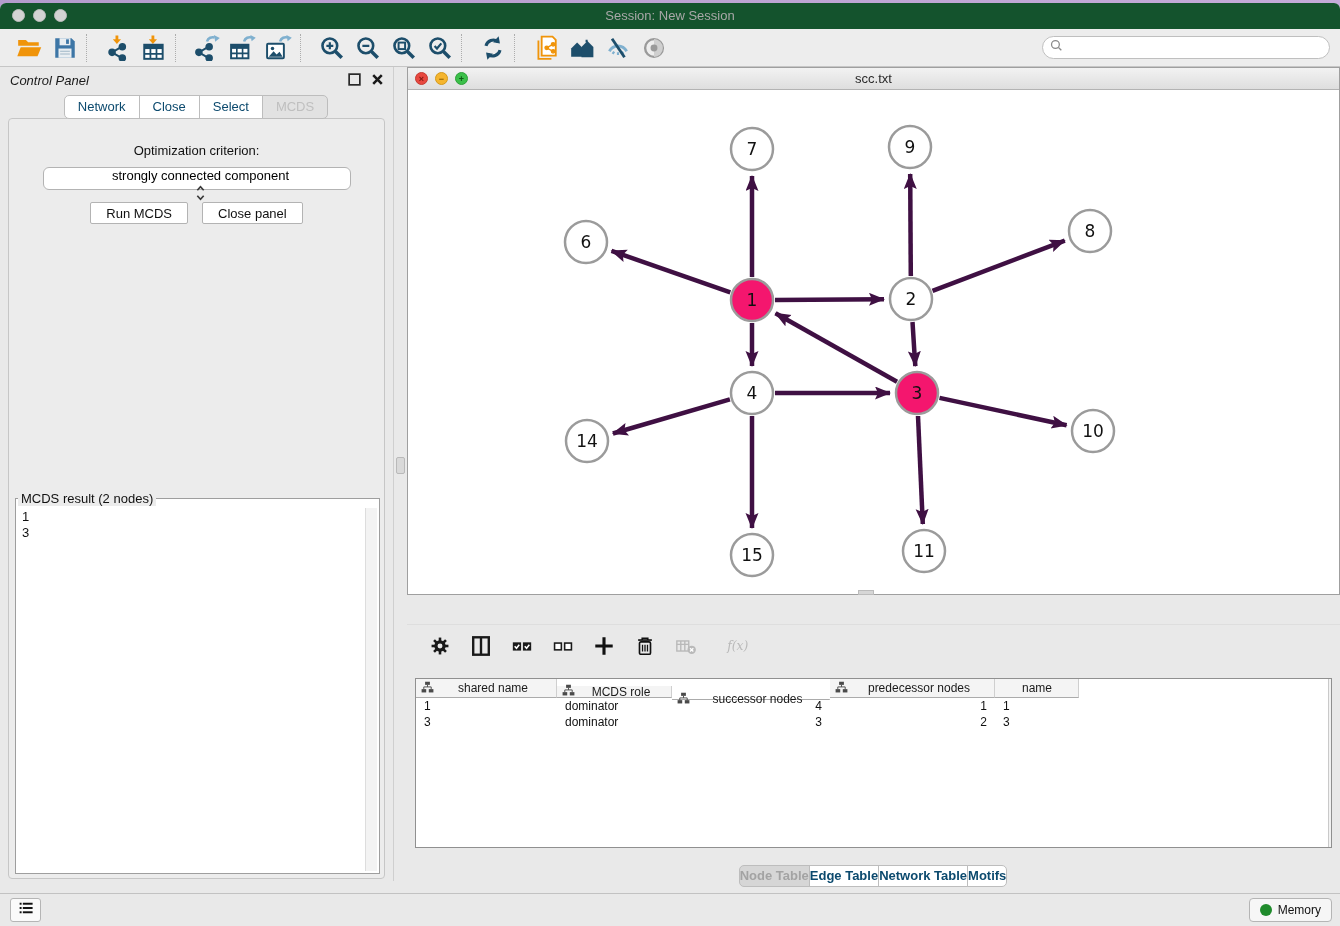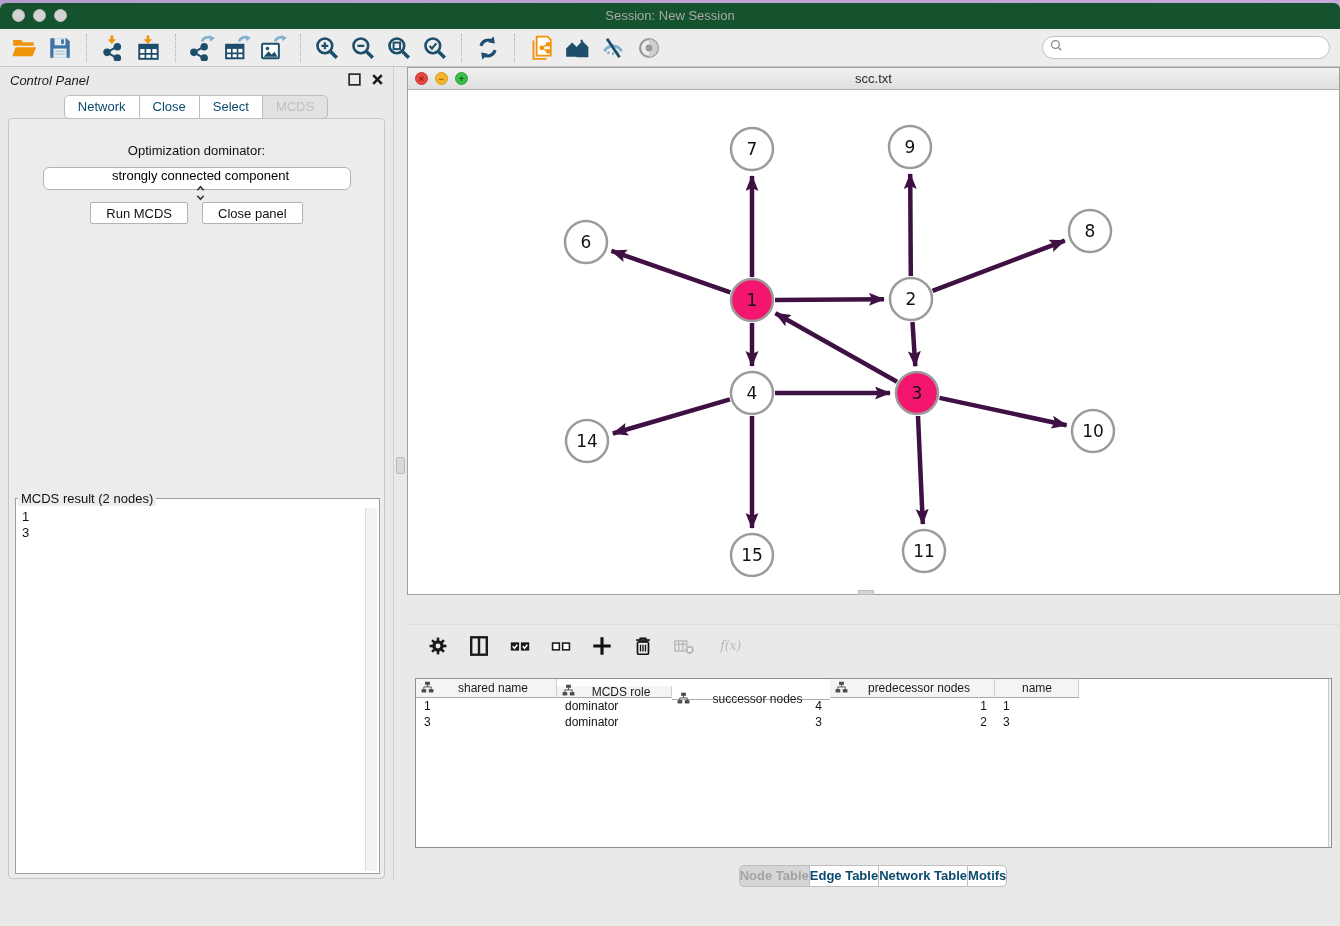--- a/index.html
+++ b/index.html
@@ -9,21 +9,21 @@
 
   
   .titlebar { position:absolute; left:0; top:0; right:0; height:36px; background:#14532d; border-bottom:1px solid #d6d6d6; }
   .traffic { position:absolute; left:12px; top:6px; display:flex; gap:8px; }
   .tl { width:13px; height:13px; border-radius:50%; background:#d3d3d3; border:1px solid #bcbcbc; }
   .title-text { text-align:center; line-height:25px; font-size:13px; color:#a8a8a8; }
 
   
   .toolbar { position:absolute; left:0; top:26px; right:0; height:38px; background:#ededed; border-bottom:1px solid #c6c6c6; display:flex; align-items:center; padding-left:6px; }
   .tb-icons { display:flex; align-items:center; }
-  .tbtn { width:36px; height:30px; display:flex; align-items:center; justify-content:center; cursor:default; }
+  .tbtn { width:36px; height:30px; display:flex; align-items:center; justify-content:flex-end; cursor:default; }
   .tbtn svg { width:26px; height:26px; }
   .sep { width:1px; height:28px; border-left:1px dotted #adadad; margin:0 8px; }
   .search { margin-left:auto; margin-right:10px; width:288px; height:23px; background:#fff; border:1px solid #bfbfbf; border-radius:12px; display:flex; align-items:center; padding-left:5px; }
   .search svg { width:17px; height:17px; }
   .search input { border:none; outline:none; flex:1; height:18px; font-size:13px; background:transparent; }
 
   
   .control-panel { position:absolute; left:0; top:64px; width:394px; height:814px; background:#e9e9e9; border-right:1px solid #cfcfcf; }
   .cp-header { position:relative; height:26px; }
   .cp-title, .tp-title { position:absolute; left:10px; top:6px; font-size:13px; color:#1a1a1a;font-style:italic; }
@@ -274,21 +274,21 @@
             </svg></span>
       </span>
     </div>
     <div class="cp-tabs" id="cp-tabs">
         <div class="tab">Network</div>
         <div class="tab">Close</div>
         <div class="tab">Select</div>
         <div class="tab selected">MCDS</div>
       </div>
     <div class="cp-content">
-      <div class="opt-label">Optimization dominator:</div>
+      <div class="opt-label">Optimization criterion:</div>
       <div class="criterion">
         <span class="val">strongly connected component</span>
         <span><svg viewBox="0 0 14 22">
               <path d="M3.5 8L7 4l3.5 4" fill="none" stroke="#3a3a3a" stroke-width="1.8"></path>
               <path d="M3.5 14L7 18l3.5-4" fill="none" stroke="#3a3a3a" stroke-width="1.8"></path>
             </svg></span>
       </div>
       <div class="btn-row">
         <div class="btn">Run MCDS</div>
         <div class="btn">Close panel</div>
@@ -514,14 +514,32 @@
       <div class="t-scroll"></div>
     </div>
     <div class="tp-tabs" id="tp-tabs">
         <div class="tab selected">Node Table</div>
         <div class="tab">Edge Table</div>
         <div class="tab">Network Table</div>
         <div class="tab">Motifs</div>
       </div>
   </div>
 
+  <div class="status-bar">
+    <div class="sb-left">
+      <span><svg viewBox="0 0 24 24">
+            <g fill="#111">
+              <rect x="3.5" y="5" width="2.6" height="2.6"></rect>
+              <rect x="7.8" y="5" width="13" height="2.6"></rect>
+              <rect x="3.5" y="10.7" width="2.6" height="2.6"></rect>
+              <rect x="7.8" y="10.7" width="13" height="2.6"></rect>
+              <rect x="3.5" y="16.4" width="2.6" height="2.6"></rect>
+              <rect x="7.8" y="16.4" width="13" height="2.6"></rect>
+            </g>
+          </svg></span>
+    </div>
+    <div class="memory-btn">
+      <span class="mem-dot" style="background: rgb(31, 139, 44);"></span>
+      <span>Memory</span>
+    </div>
+  </div>
 
 </div>
 
 </body></html>

